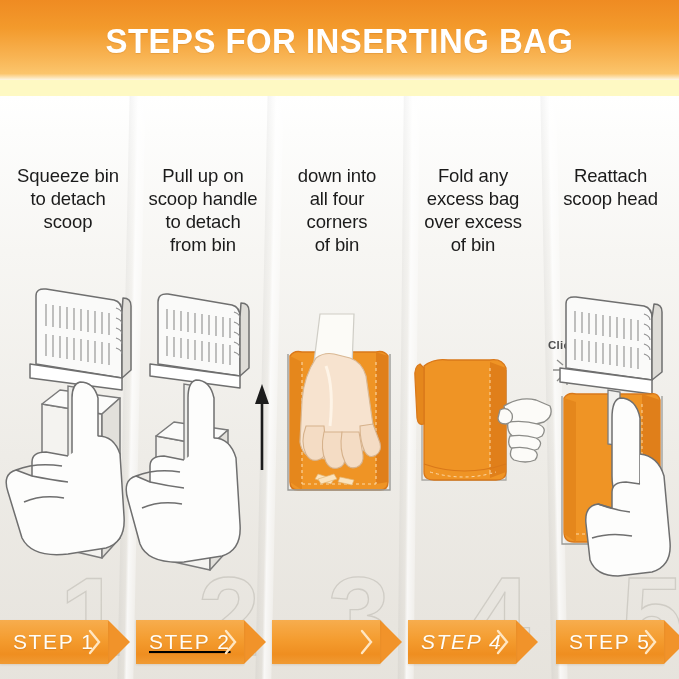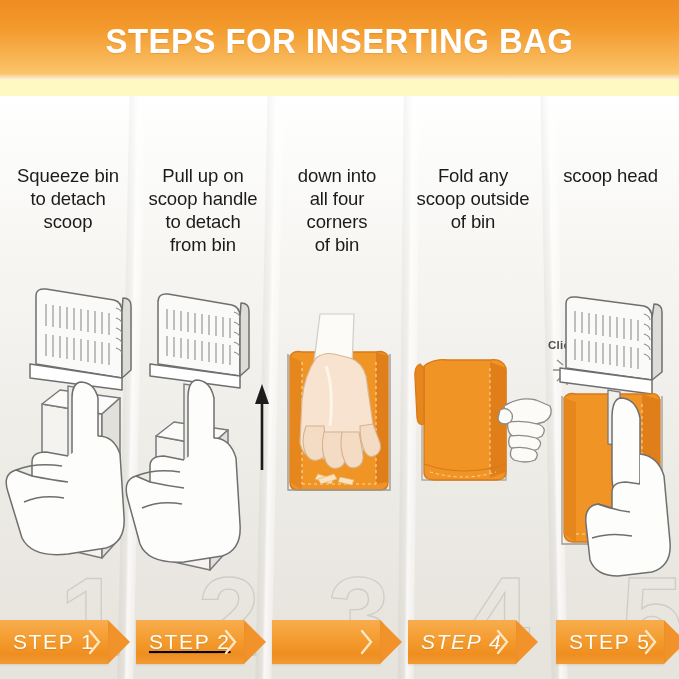--- a/index.html
+++ b/index.html
@@ -254,21 +254,22 @@
 
             <path d="M46 52 Q54 74 50 112" fill="none" stroke="#fff7ec" stroke-width="3" opacity=".8"></path>
           </g>
         </svg>
       </div>
     </div>
 
     <div class="panel" style="left:406px;width:134px;">
       <div class="caption">
         <span>Fold any</span>
-        <span>scoop outside</span>
+        <span>excess bag</span>
+        <span>over excess</span>
         <span>of bin</span>
       </div>
       <div class="wm" style="right:10px;">4</div>
 
       <div class="art" style="left:2px;top:248px;">
         <svg width="146" height="160" viewBox="0 0 146 160">
 
           <path d="M14 26 L14 136 L98 136 L98 26" fill="none" stroke="#a9a8a3" stroke-width="1.3"></path>
 
           <path d="M16 22 Q26 14 40 16 L82 16 Q94 14 98 24 L98 128 Q98 136 88 136 L26 136 Q16 136 16 128 Z" fill="#ef9425" stroke="#d9781a" stroke-width="1.3"></path>
@@ -290,20 +291,21 @@
             <path d="M102 92 Q116 90 128 94 Q136 98 130 105 Q120 110 106 106 Q98 102 102 92 Z"></path>
             <path d="M104 104 Q116 102 126 106 Q132 110 127 116 Q118 120 106 116 Q100 112 104 104 Z"></path>
             <path d="M92 66 Q100 62 104 70 Q106 78 98 80 Q90 80 90 74 Z"></path>
           </g>
         </svg>
       </div>
     </div>
 
     <div class="panel" style="left:542px;width:137px;">
       <div class="caption">
+        <span>Reattach</span>
         <span>scoop head</span>
       </div>
       <div class="wm" style="right:-4px;">5</div>
 
       <div class="clicklbl" style="left:6px;top:243px;">Click!</div>
       <svg class="art" style="left:8px;top:258px;" width="34" height="32" viewBox="0 0 34 32">
         <g stroke="#8d8d8a" stroke-width="1.3" fill="none">
           <path d="M17 2 L17 11 M17 23 L17 31 M3 16 L11 16 M23 16 L31 16
                    M7 6 L13 11 M21 21 L27 27 M27 6 L21 11 M13 21 L7 27"></path>
         </g>

